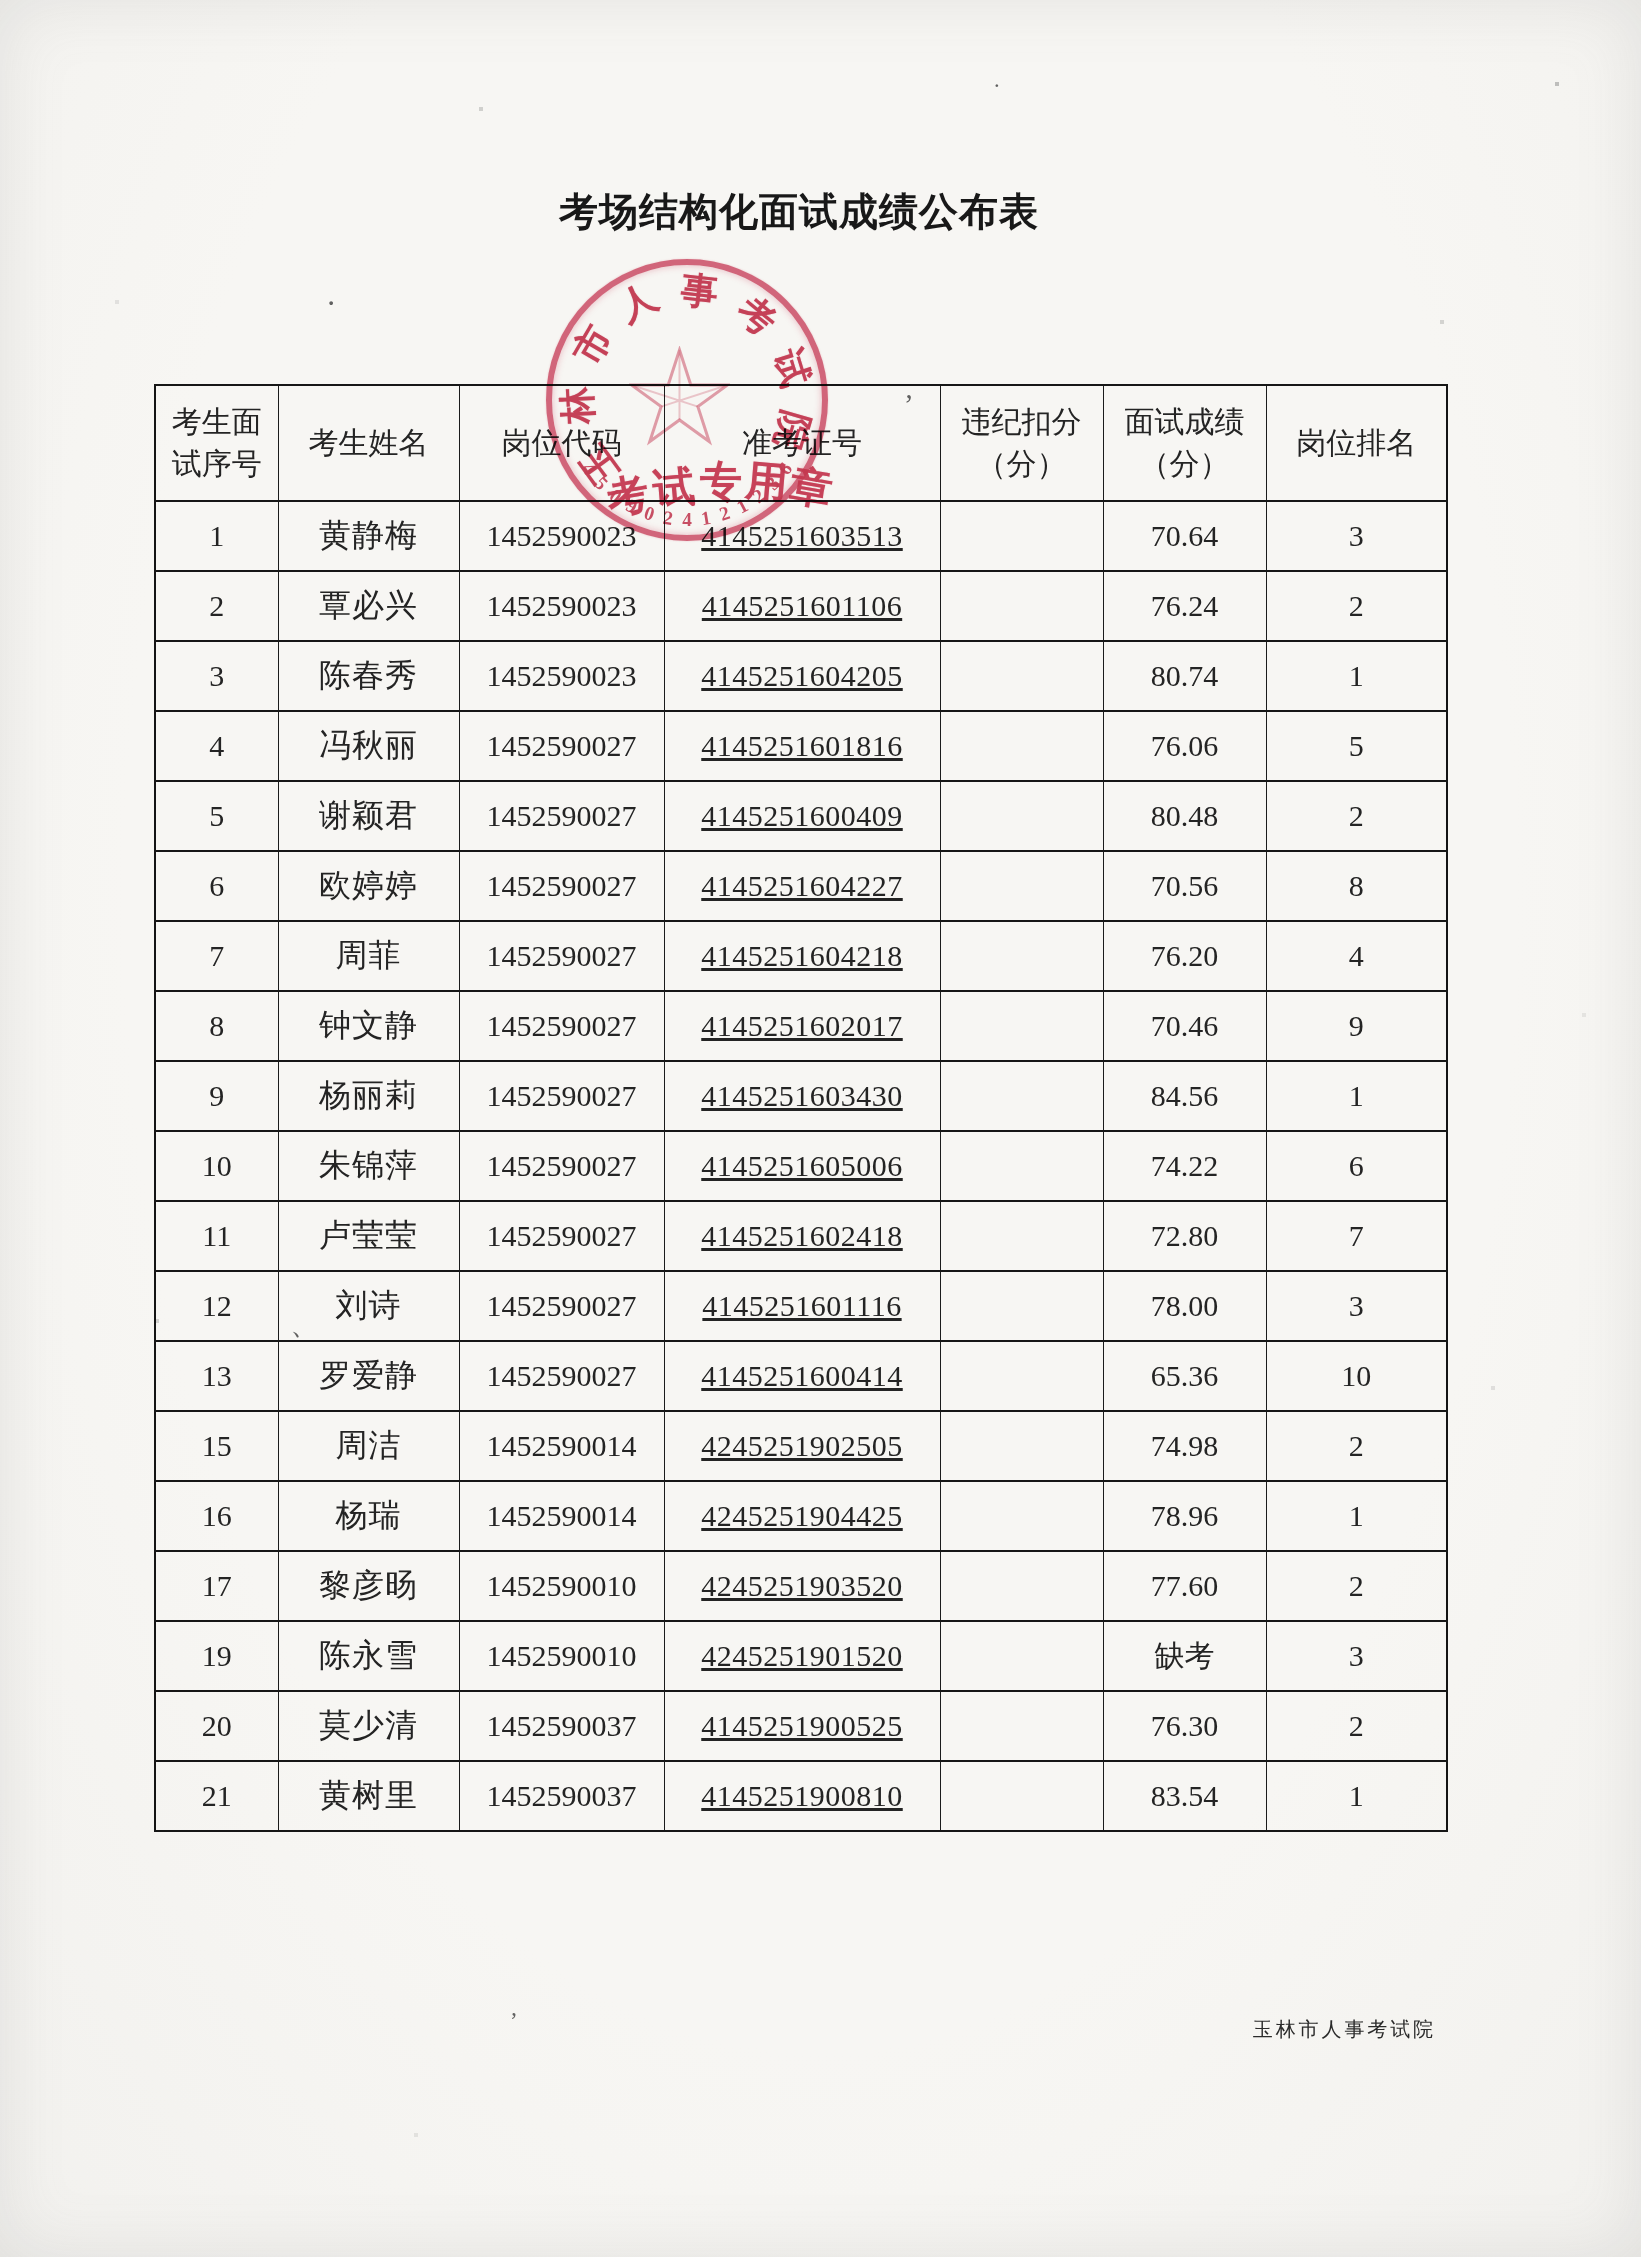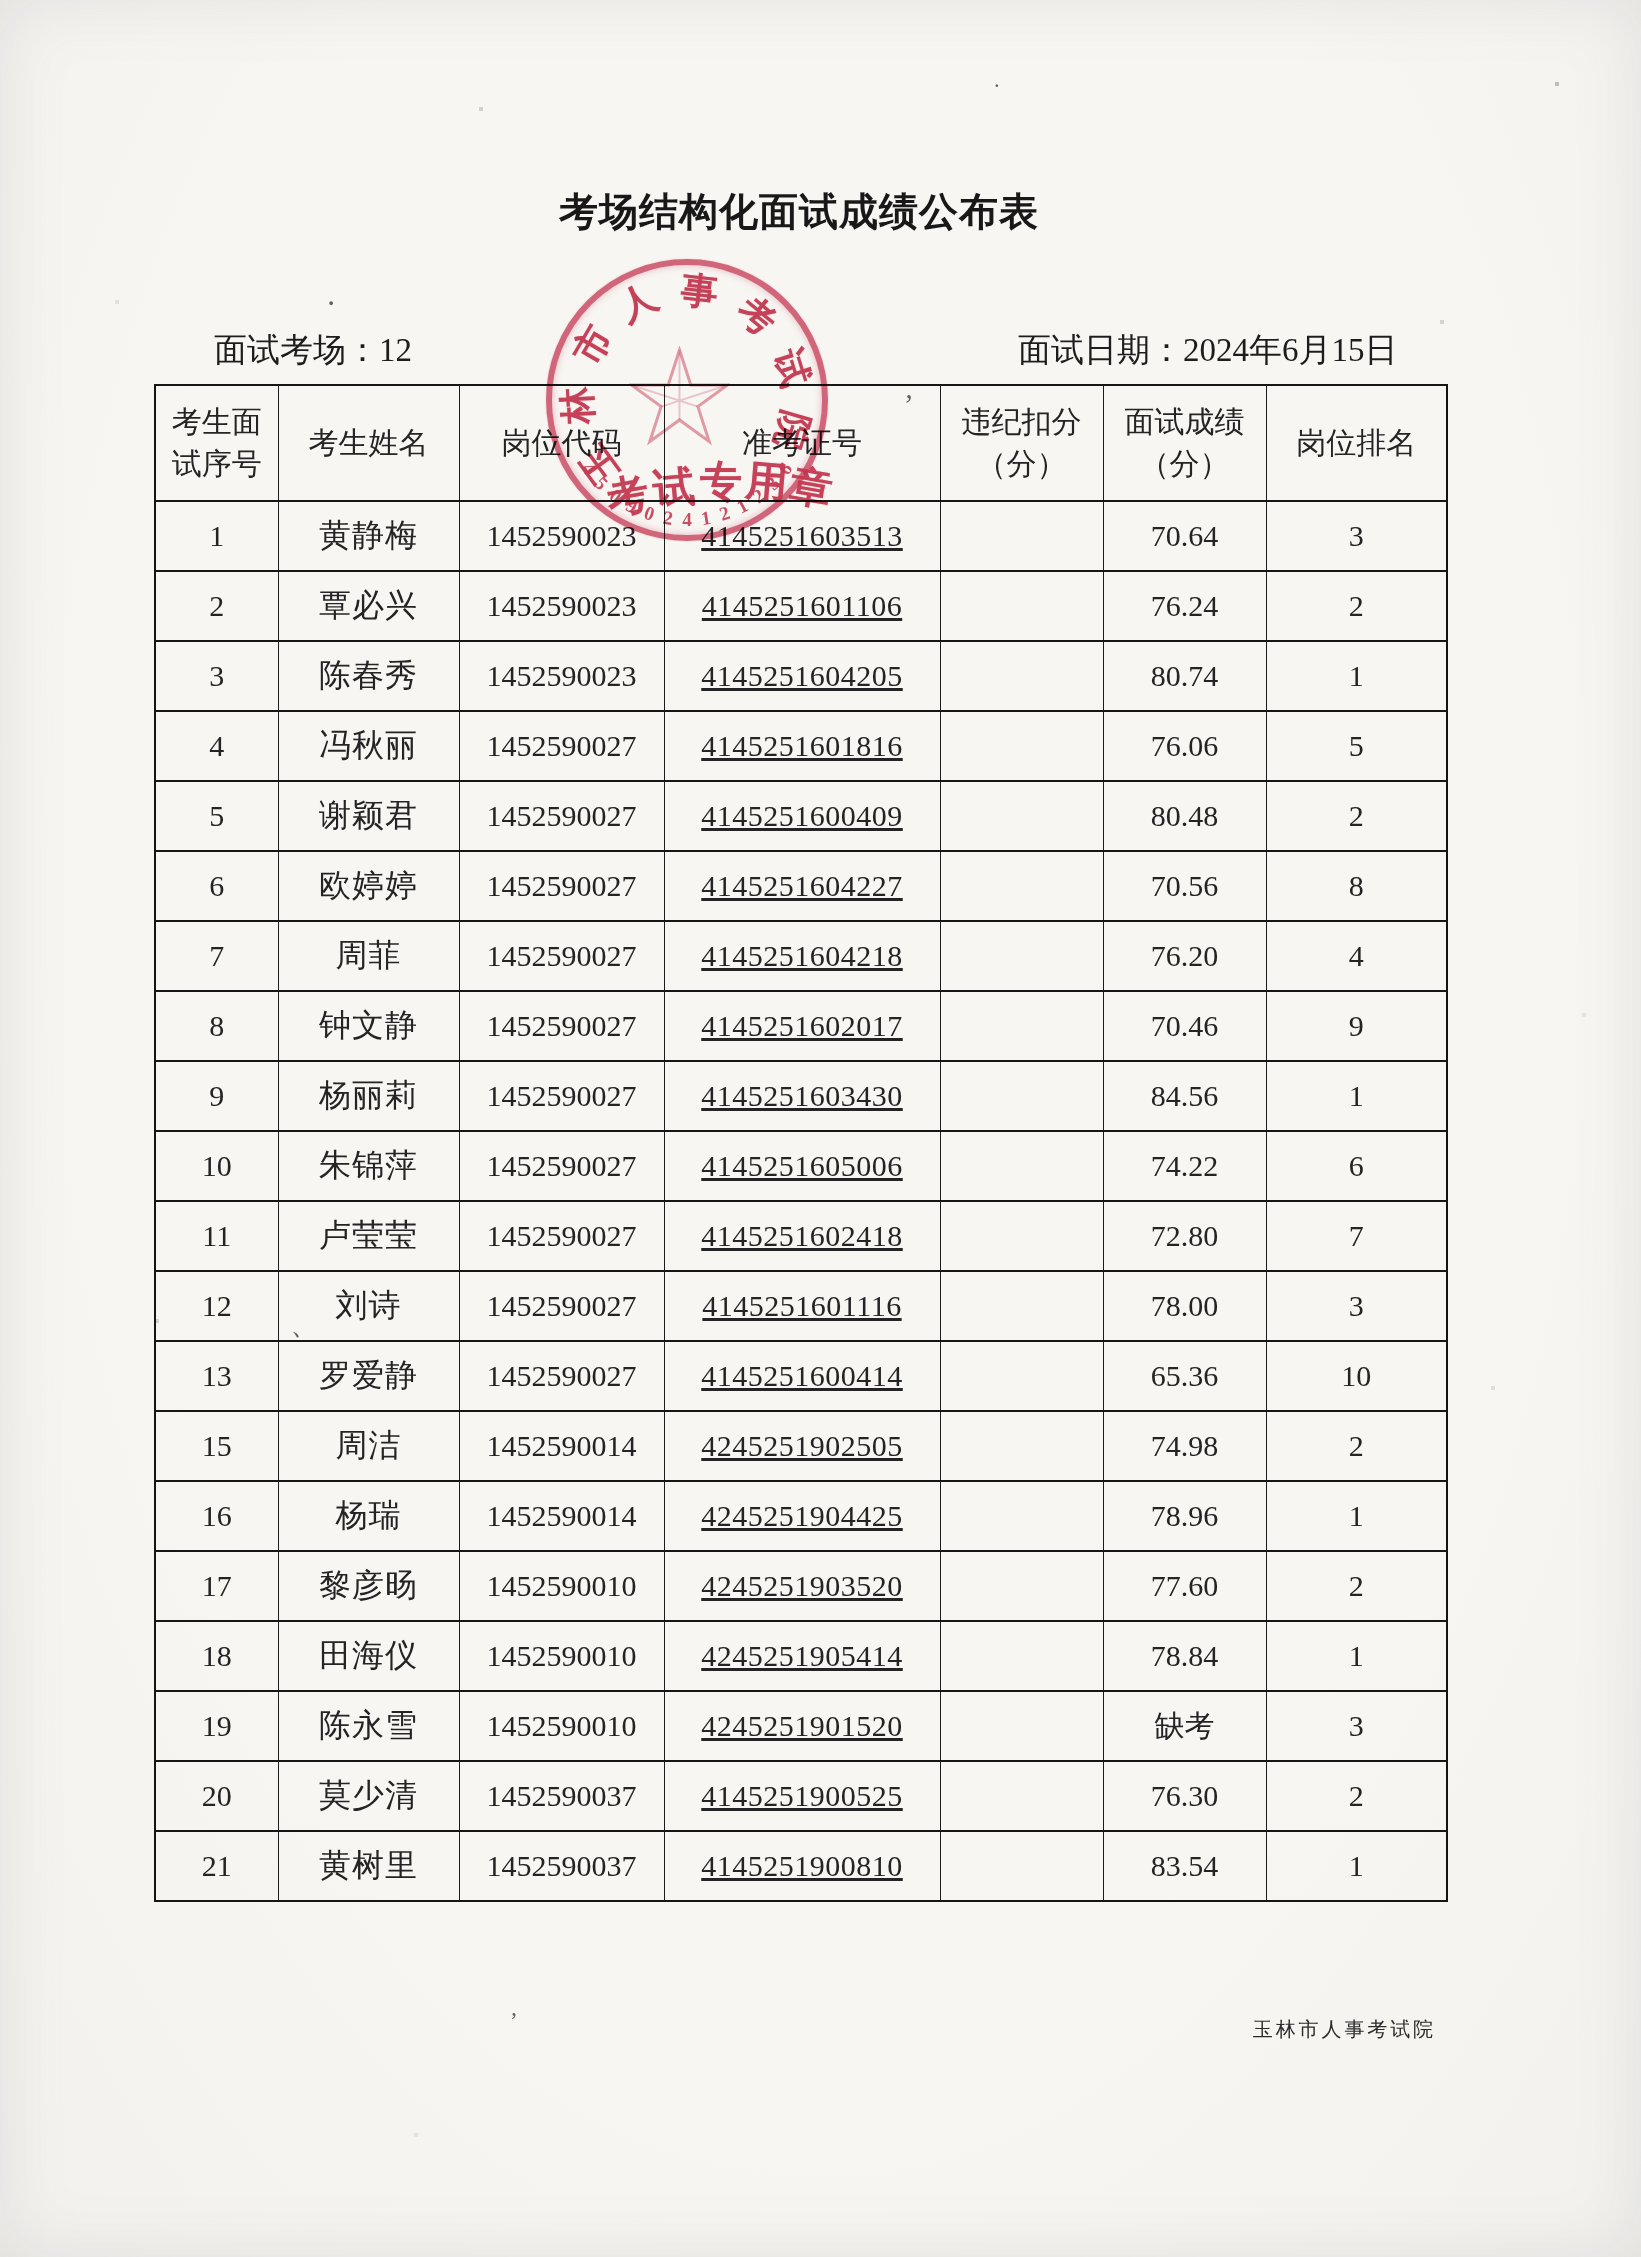--- a/index.html
+++ b/index.html
@@ -92,24 +92,20 @@
 </style>
 </head>
 <body>
 
 <div class="page">
 
   <div class="specks"></div>
 
   <div class="title">考场结构化面试成绩公布表</div>
 
-  <div class="meta">
-    <div class="room"><span>面试考场：</span><span class="val">12</span></div>
-    <div class="date"><span>面试日期：</span><span class="val">2024年6月15日</span></div>
-  </div>
 
   <table class="score">
     <colgroup>
       <col style="width:123px">
         <col style="width:181px">
         <col style="width:205px">
       <col style="width:276px">
         <col style="width:163px">
         <col style="width:163px">
       <col style="width:181px">
@@ -265,29 +261,20 @@
       <td class="c-rank">1</td>
     </tr>
         <tr>
       <td class="c-seq">17</td>
       <td class="c-name">黎彦旸</td>
       <td class="c-code">1452590010</td>
       <td class="c-ticket">4245251903520</td>
       <td class="c-penalty"></td>
       <td class="c-score">77.60</td>
       <td class="c-rank">2</td>
-    </tr>
-        <tr>
-      <td class="c-seq">18</td>
-      <td class="c-name">田海仪</td>
-      <td class="c-code">1452590010</td>
-      <td class="c-ticket">4245251905414</td>
-      <td class="c-penalty"></td>
-      <td class="c-score">78.84</td>
-      <td class="c-rank">1</td>
     </tr>
         <tr>
       <td class="c-seq">19</td>
       <td class="c-name">陈永雪</td>
       <td class="c-code">1452590010</td>
       <td class="c-ticket">4245251901520</td>
       <td class="c-penalty"></td>
       <td class="c-score">缺考</td>
       <td class="c-rank">3</td>
     </tr>

